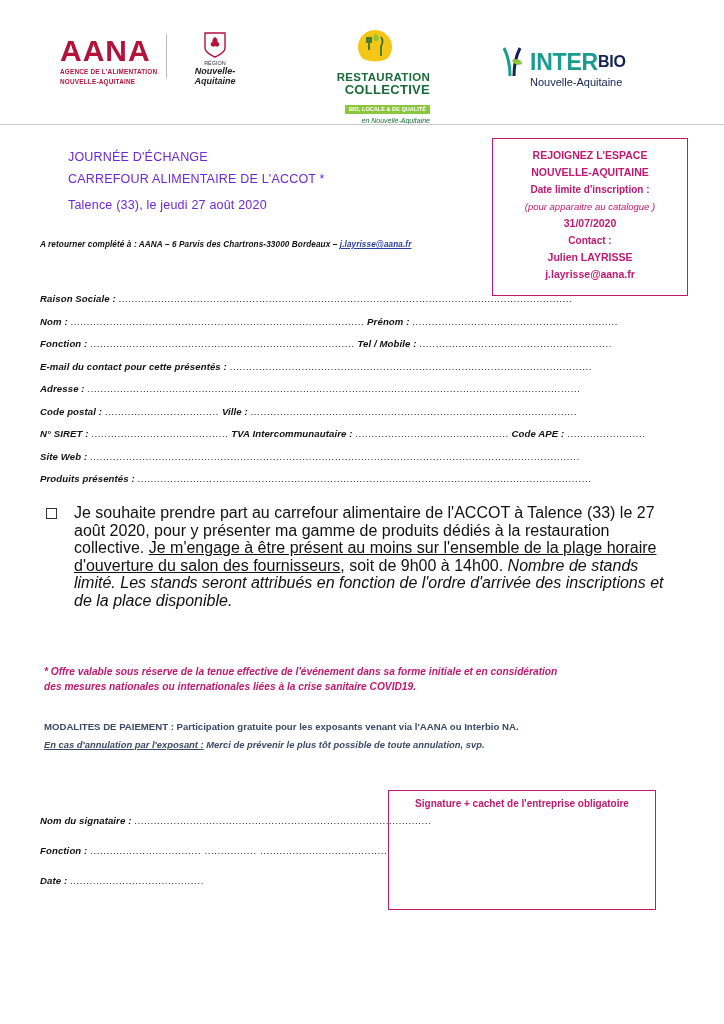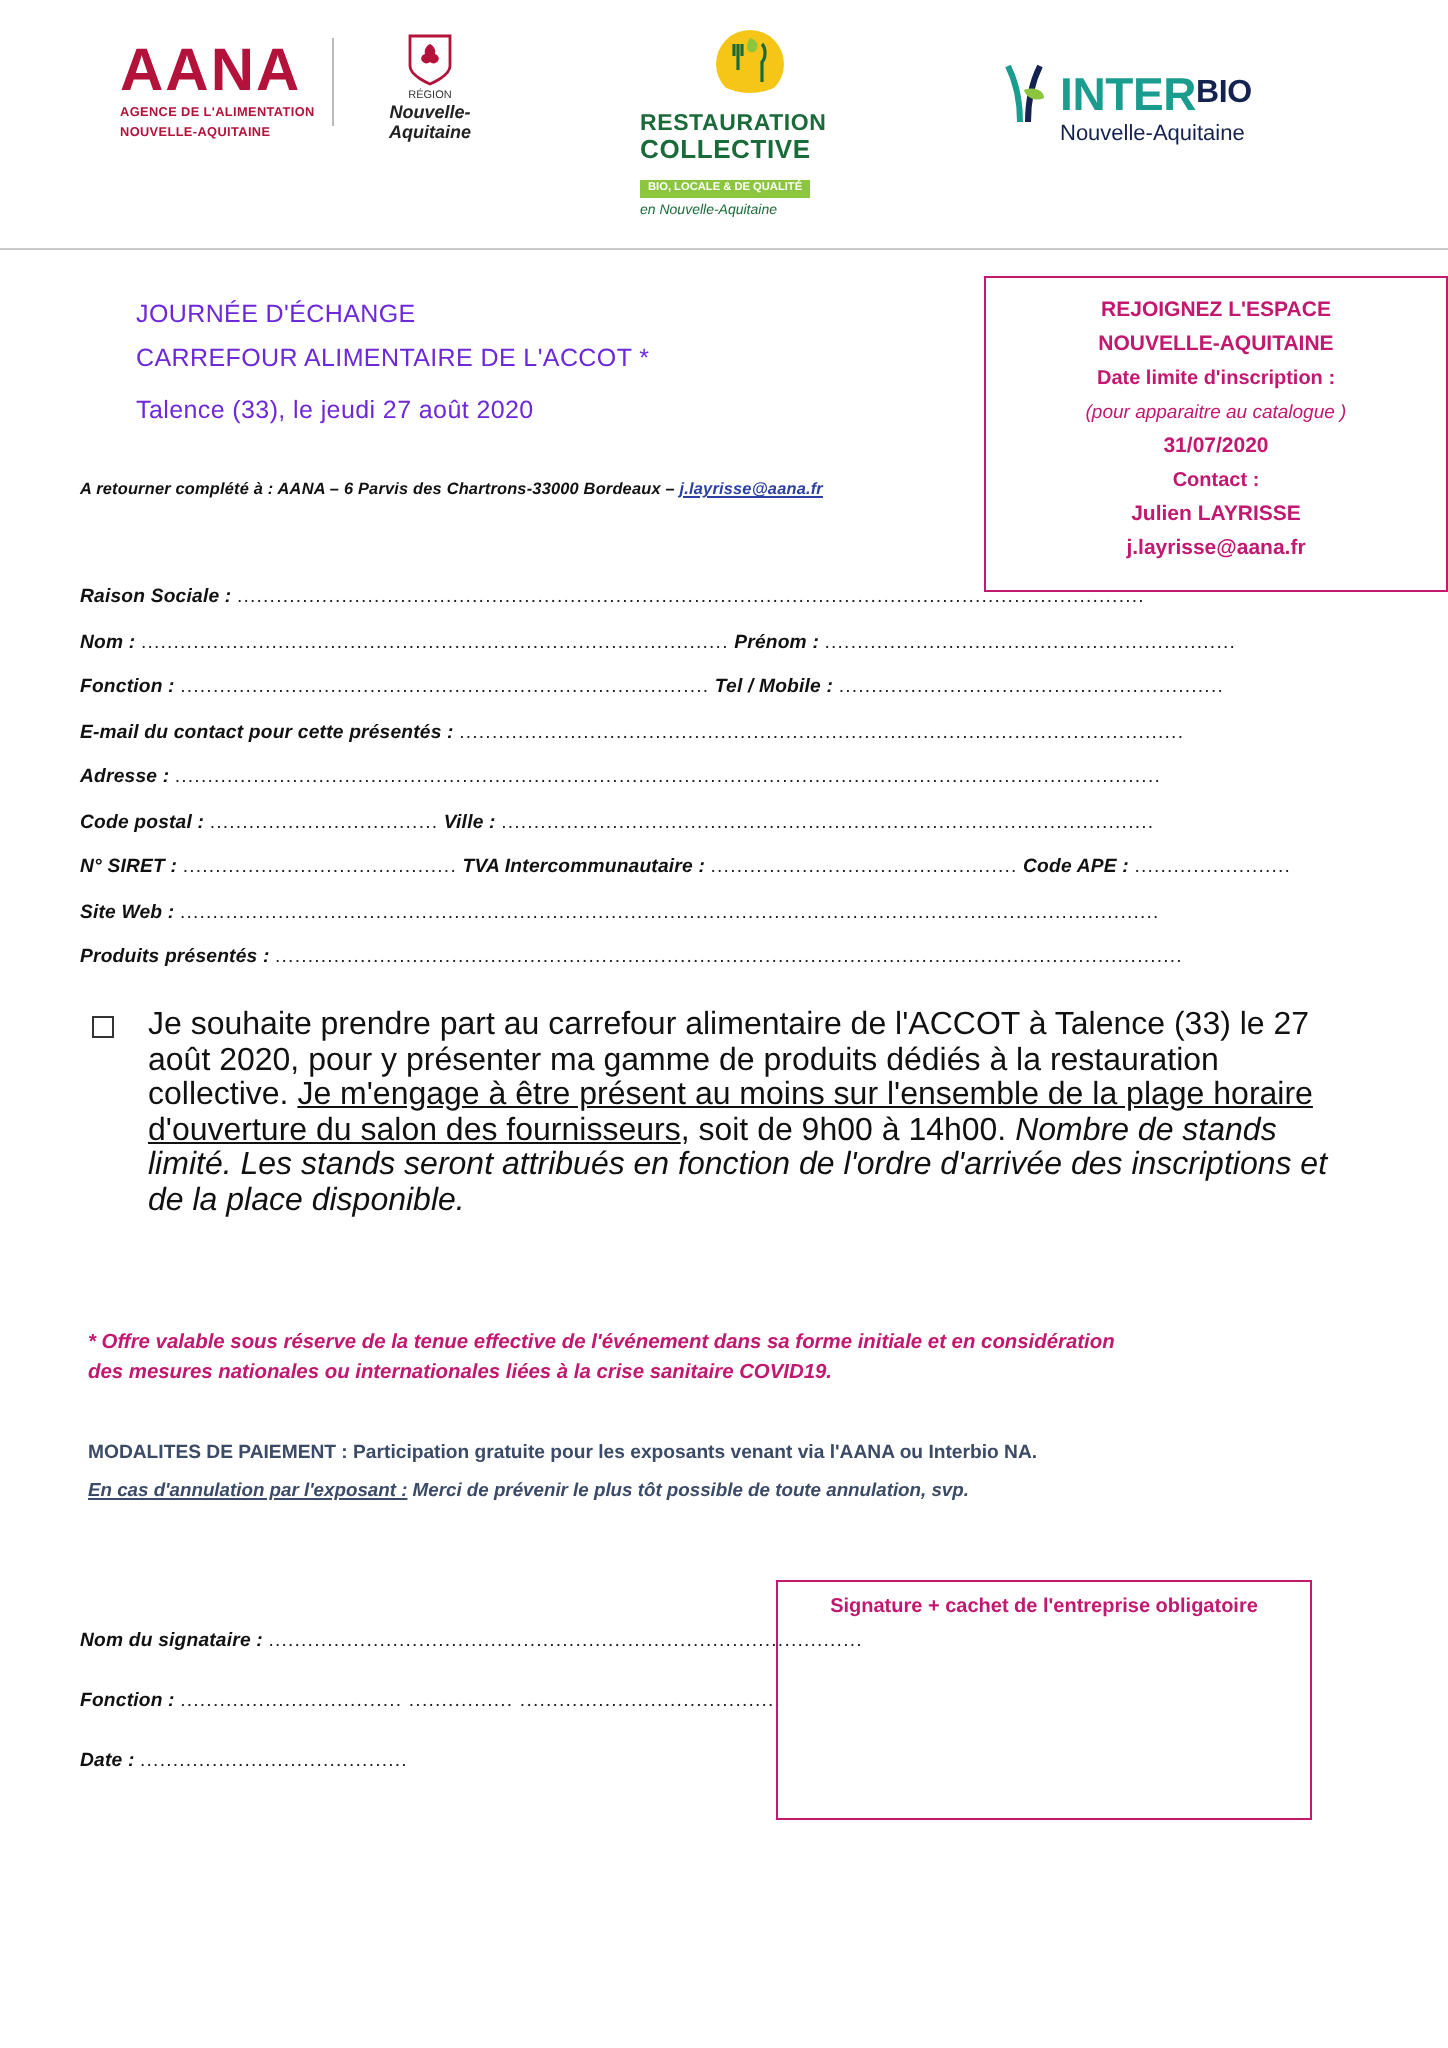--- a/index.html
+++ b/index.html
@@ -18,21 +18,21 @@
   .page {
     position: relative;
     width: 724px;
     height: 1024px;
     background: #fff;
   }
 
   
   .header {
     position: absolute;
-    top: 13px;
+    top: 28px;
     left: 0;
     width: 578px;
     height: 92px;
   }
   .logo-aana {
     position: absolute;
     left: 60px;
     top: 8px;
     width: 180px;
     text-align: left;
@@ -85,21 +85,21 @@
     font-weight: bold;
     font-style: italic;
     color: #222;
     line-height: 10px;
   }
   .logo-resto {
     position: absolute;
     left: 320px;
     top: 0px;
     width: 110px;
-    text-align: left;
+    text-align: right;
   }
   .resto-badge {
     width: 46px;
     height: 42px;
     margin: 0 auto 1px auto;
     display: block;
   }
   .resto-l1 {
     font-size: 11.5px;
     font-weight: bold;
@@ -206,21 +206,21 @@
   .return-line .mailto {
     color: #2b3fa0;
     text-decoration: underline;
   }
 
   
   .pink-box {
     position: absolute;
     left: 492px;
     top: 138px;
-    width: 232px;
+    width: 196px;
     height: 158px;
     border: 1.5px solid #c2186f;
     box-sizing: border-box;
     text-align: center;
     padding-top: 8px;
   }
   .pink-box div {
     color: #c2186f;
     font-size: 10.5px;
     font-weight: bold;

